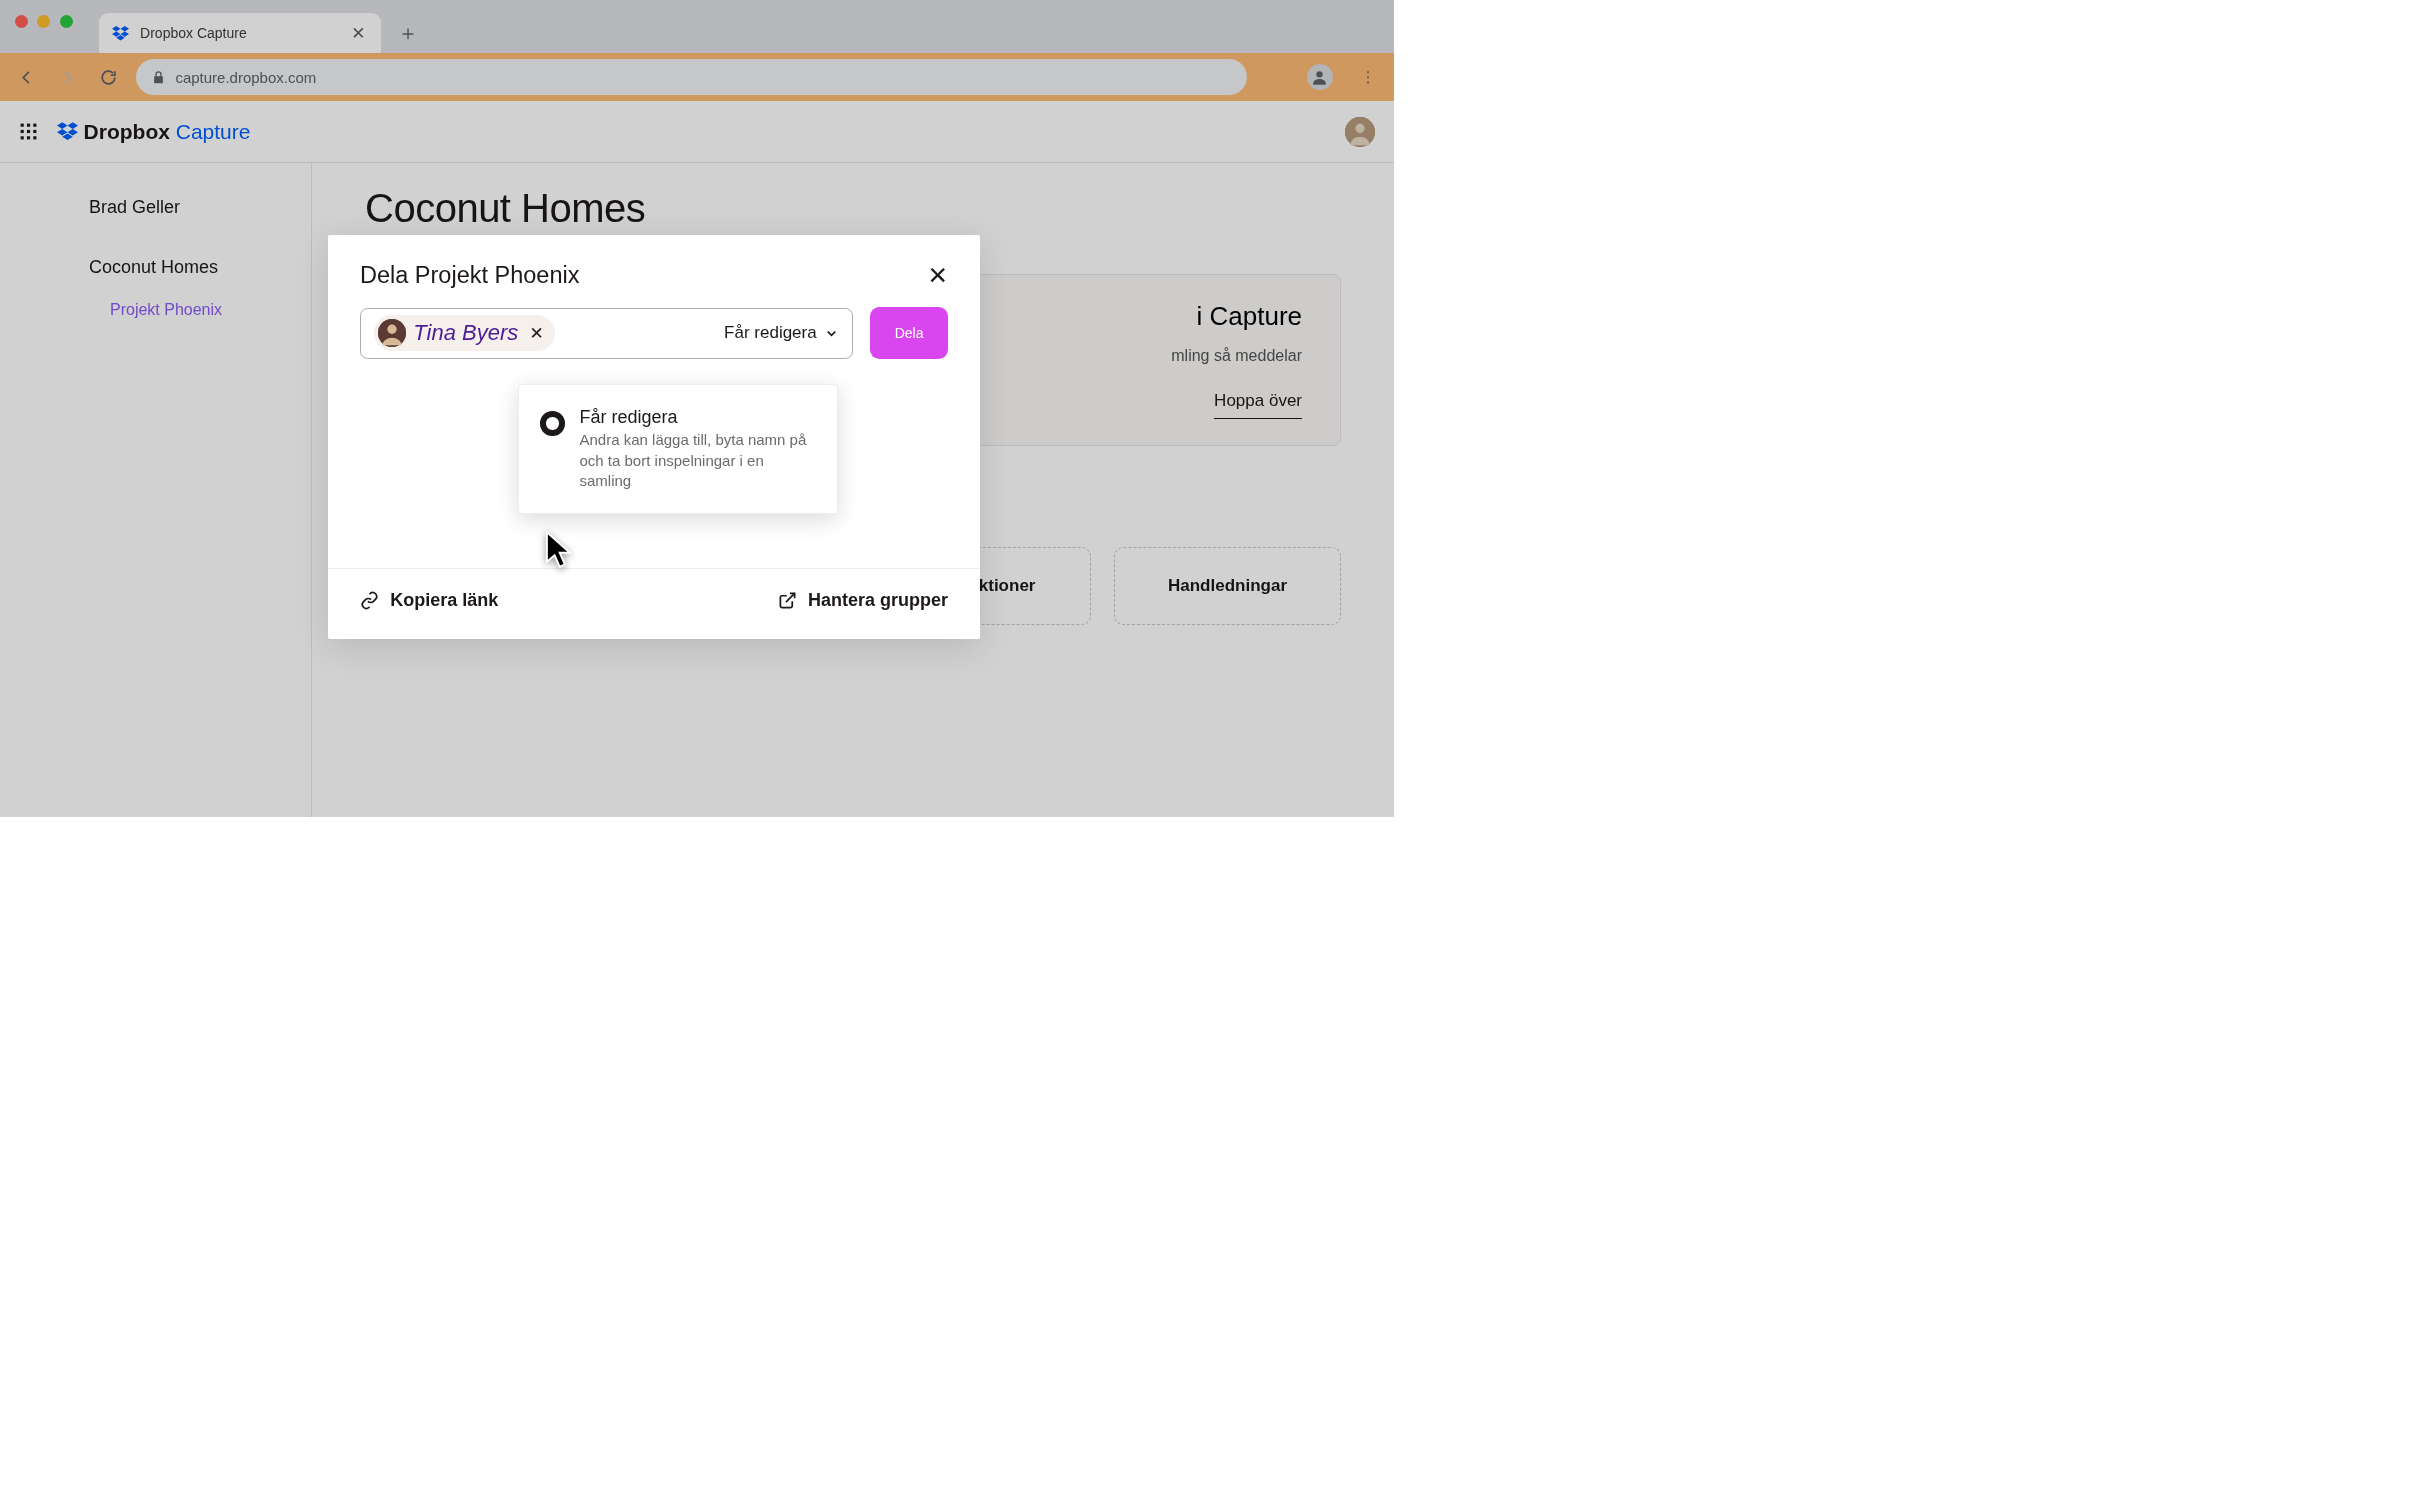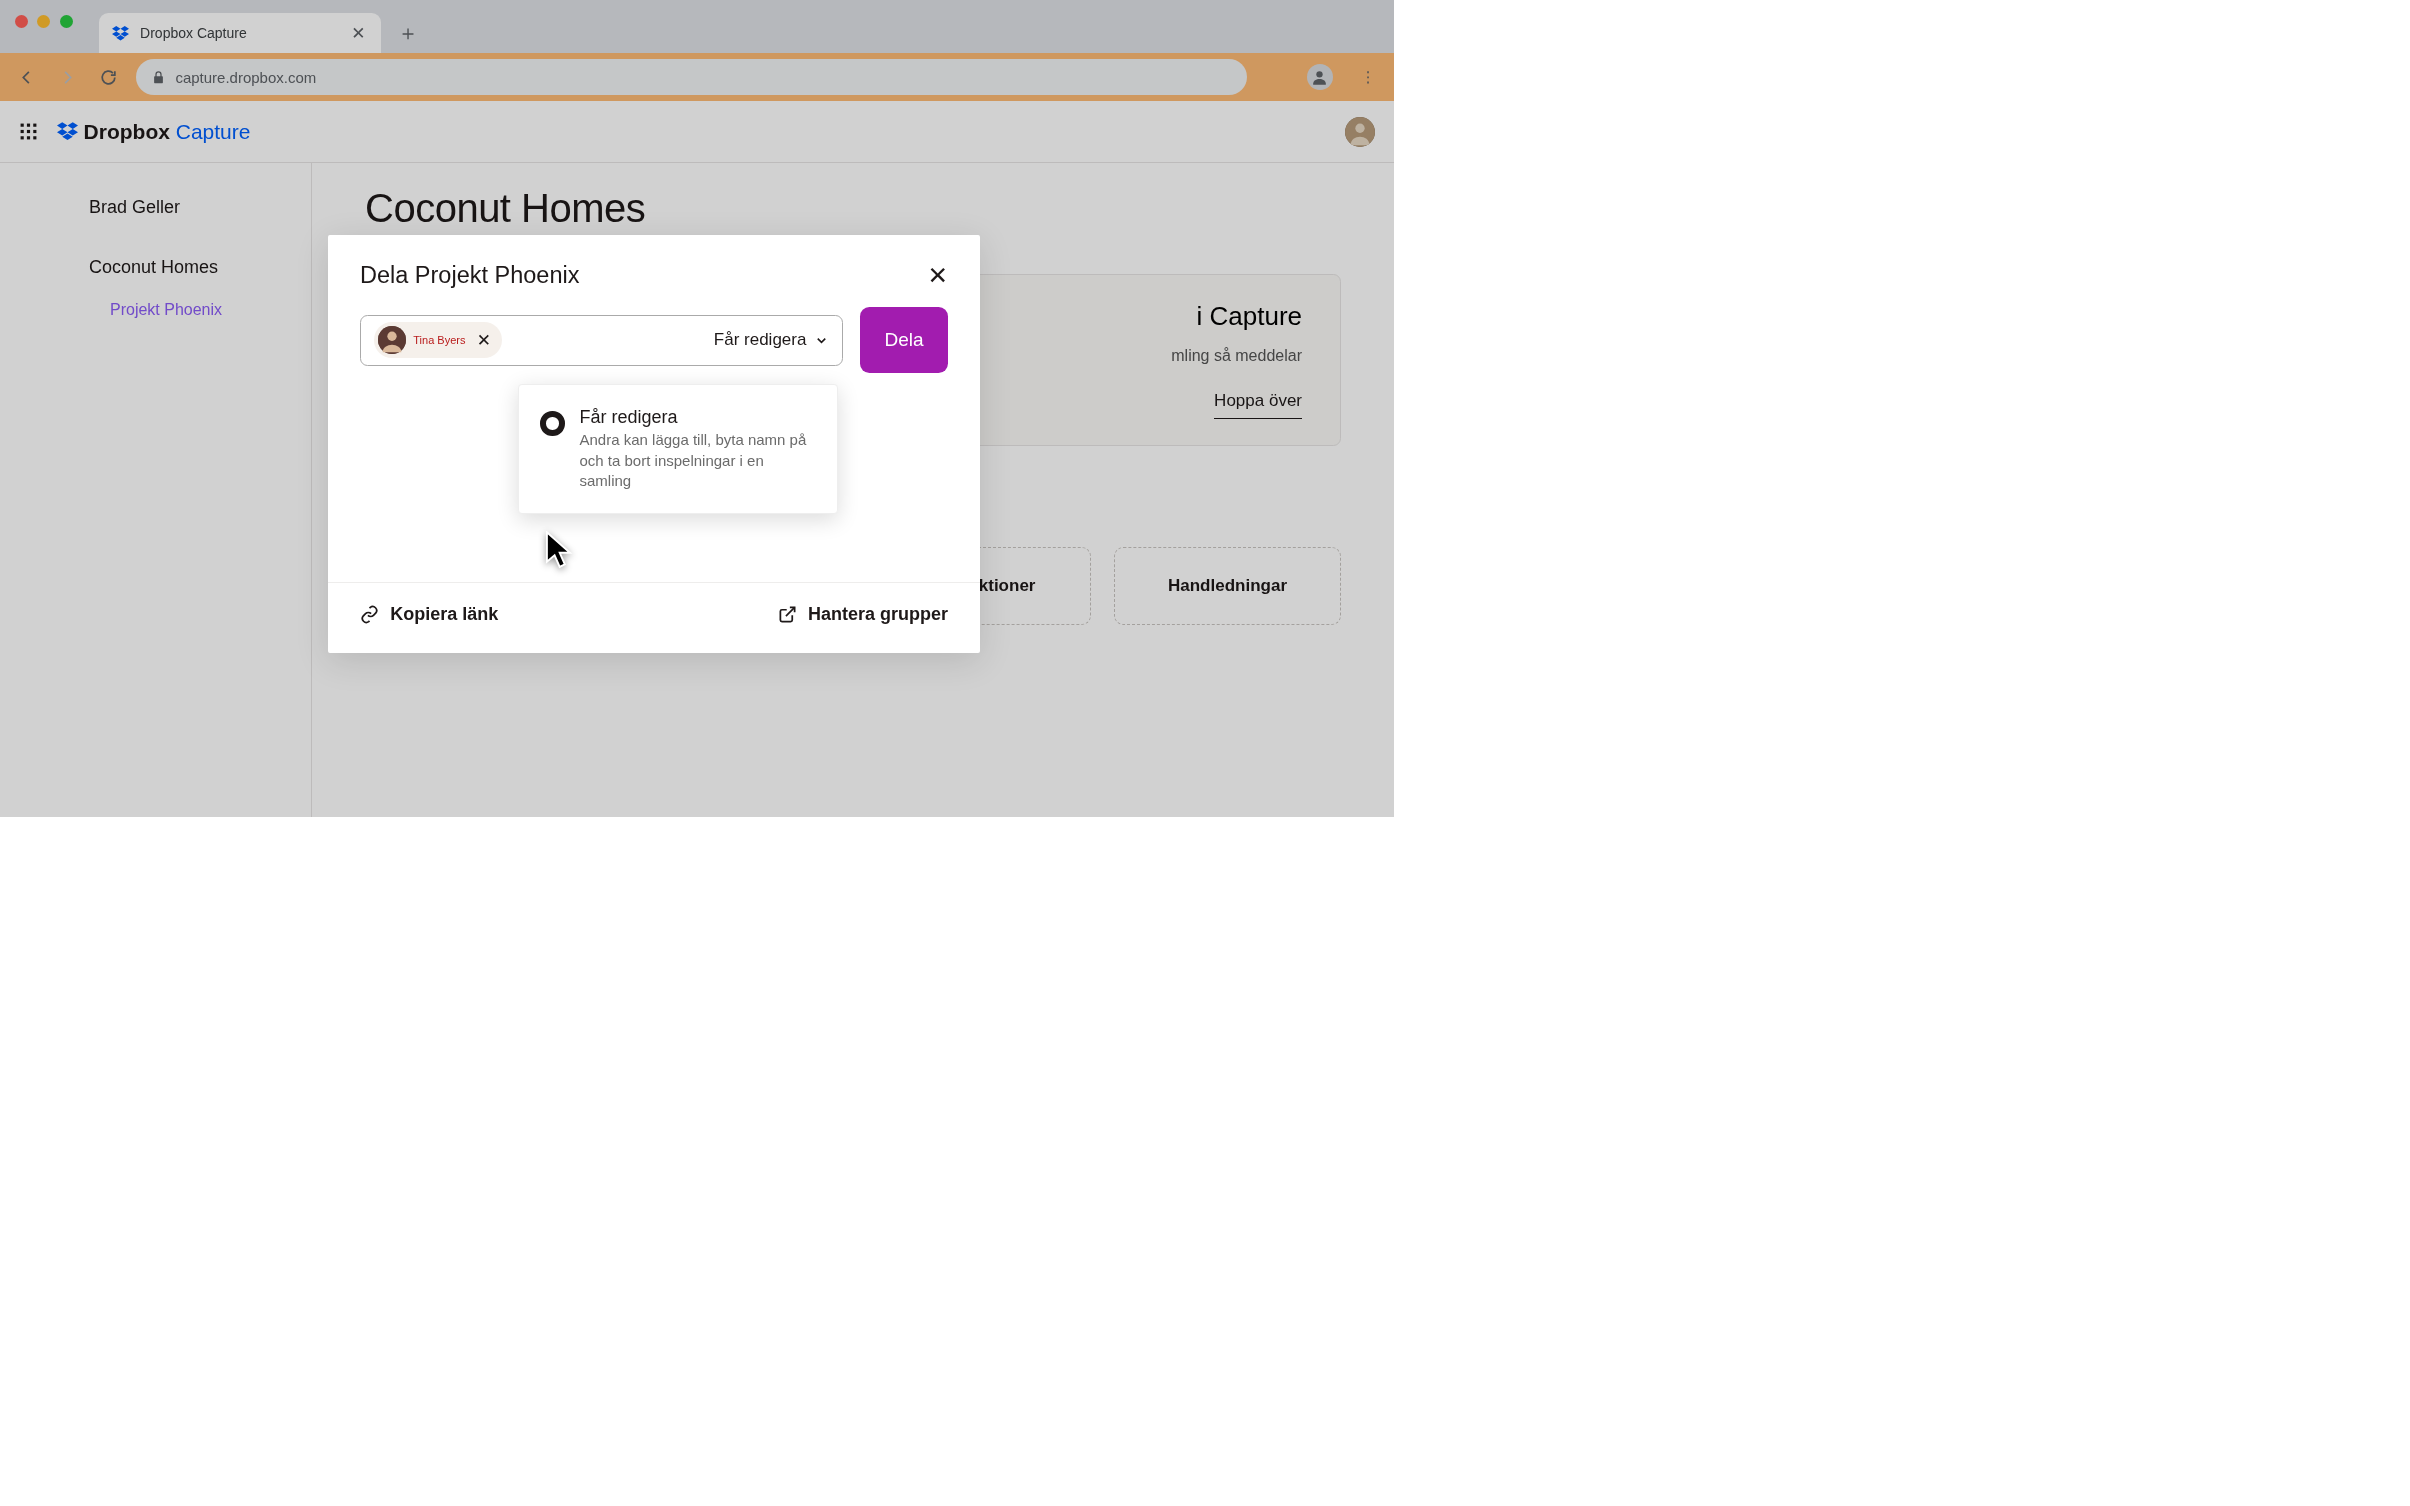--- a/index.html
+++ b/index.html
@@ -55,24 +55,24 @@
 
 
 .modal { position: absolute; left: 328px; top: 235px; width: 652px; background: #fff; z-index: 50; box-shadow: 0 7.5px 34px rgba(0,0,0,0.12); border-radius: 1.9px; }
 .modal-header { display:flex; align-items:center; justify-content:space-between; padding: 26px 32px 17px; }
 .modal-title { font-size: 23.5px; font-weight: 400; color: #1e1919; }
 .close-x { font-size: 24.5px; color:#1e1919; cursor:pointer; font-weight:300;}
 .share-row { display:flex; gap: 17px; padding: 0 32px 21px; align-items:center;}
 .share-input { flex:1; border: 1.4px solid #aaa; border-radius: 7.5px; height: 51px; display:flex; align-items:center; padding: 0 13px; justify-content:space-between;}
 .chip { display:flex; align-items:center; gap:7.5px; background:#f5f0eb; border-radius:21px; padding: 3.8px 11.3px 3.8px 3.8px; }
 .chip-avatar { width: 28px; height:28px; border-radius:50%; background:#6a5048; display:flex; align-items:center; justify-content:center; color:#fff; font-size:11.3px;}
-.chip-name { font-size: 11px; color:#b91c1c; }
+.chip-name { font-size: 22px; color:#4c1d95;font-style:italic; }
 .chip-x { font-size: 17px; color:#1e1919; margin-left:3.8px;}
 .perm-select { display:flex; align-items:center; gap:7.5px; font-size:17px; color:#1e1919; cursor:pointer;}
-.share-btn { background:#a21caf; color:#fff; border:none; border-radius:9.4px; height:66px; padding: 0 24.5px; font-size:19px; font-weight:500; cursor:pointer;}
+.share-btn { background:#d946ef; color:#fff; border:none; border-radius:9.4px; height:52px; padding: 0 24.5px; font-size:14px; font-weight:500; cursor:pointer;}
 .modal-divider { height:0.9px; background:#eeedec; margin-top: 188px; }
 .modal-footer { display:flex; justify-content:space-between; padding: 21px 32px 28px; }
 .footer-btn { display:flex; align-items:center; gap:11.3px; font-size:18px; color:#1e1919; font-weight:600; cursor:pointer;}
 .footer-btn svg { width:19px; height:19px; }
 
 
 .dropdown { position:absolute; left: 518px; top: 384px; width: 320px; background:#fff; border:0.9px solid #eee; border-radius:3.8px; box-shadow:0 5.6px 22.6px rgba(0,0,0,0.14); z-index: 60; padding: 13px 0;}
 .dd-option { display:flex; gap:15px; padding: 9.4px 21px; cursor:pointer; }
 .dd-radio { width:24.5px; height:24.5px; border:1.9px solid #1e1919; border-radius:50%; flex-shrink:0; margin-top:3.8px;}
 .dd-radio.selected { border-width:6.6px; }

